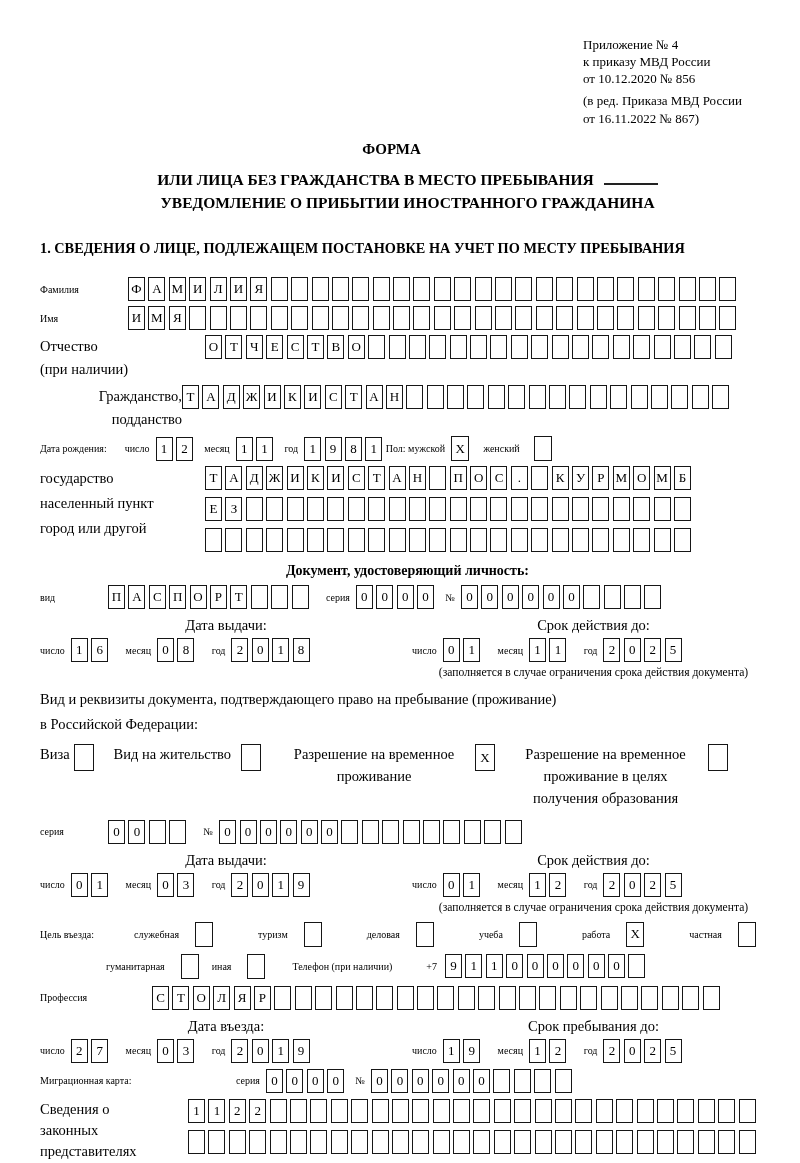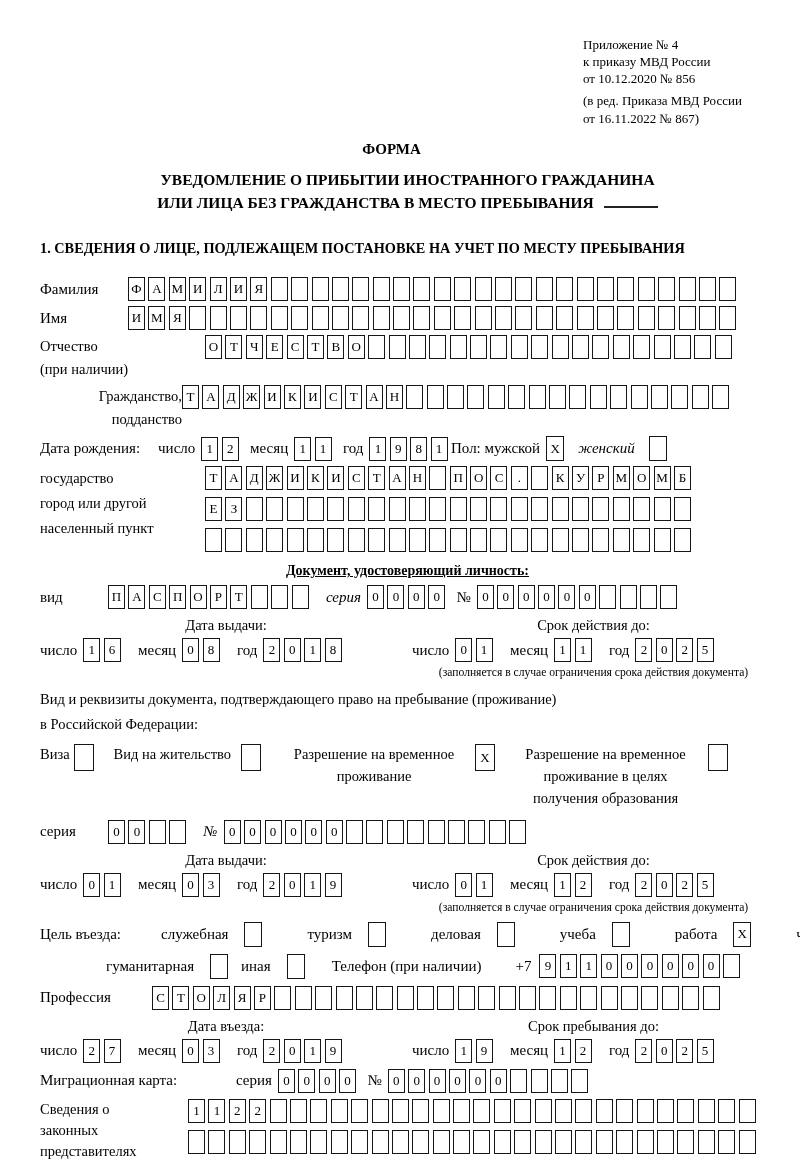--- a/index.html
+++ b/index.html
@@ -7,39 +7,39 @@
         padding:36px 25px 0 40px;background:#fff;color:#000;
         font-family:"Liberation Serif","DejaVu Serif",serif;overflow:hidden;}
   .hdr{margin-left:auto;width:192px;font-size:13px;line-height:1.32;}
   .hdr .ed{margin-top:5px;}
   .forma{text-align:center;padding-right:32px;font-weight:bold;font-size:15px;margin-top:14px;}
   .title{text-align:center;font-weight:bold;font-size:15.5px;line-height:1.5;margin-top:10px;}
   .uline{display:inline-block;width:54px;border-bottom:2px solid #222;margin-left:10px;}
   .sec{font-weight:bold;font-size:14.3px;margin-top:26px;margin-bottom:20px;}
   .row{display:flex;align-items:center;margin-bottom:5px;}
   .row.top{align-items:flex-start;}
-  .lbl{font-size:15px;white-space:nowrap;}
+  .lbl{font-size:10px;white-space:nowrap;}
   .lbl2{font-size:14.5px;line-height:1.55;}
   .boxrow{display:inline-flex;}
   .box{display:inline-flex;align-items:center;justify-content:center;flex:0 0 auto;
        width:15px;height:22px;border:1.6px solid #161616;margin-right:3.4px;
        font-size:13px;background:#fff;}
   .cbx .box{width:18px;height:25px;margin-right:0;}
   .cb1 .box{width:16px;height:23px;margin-right:0;}
   .w88{width:88px;flex:0 0 88px;}
   .w70{width:68px;flex:0 0 68px;}
   .w142{width:142px;flex:0 0 142px;text-align:right;}
   .w165{width:165px;flex:0 0 165px;}
   .w150{width:148px;flex:0 0 148px;}
   .w178{width:178px;flex:0 0 178px;}
-  .mR6{margin-right:6px;} .mL14{margin-left:14px;font-style:italic;} .mL8{margin-left:8px;} .mL18{margin-left:18px;}
+  .mR6{margin-right:6px;} .mL14{margin-left:14px;} .mL8{margin-left:8px;} .mL18{margin-left:18px;}
   .split{display:flex;align-items:flex-start;margin-bottom:4px;}
   .lblcol div{font-size:14.5px;line-height:25px;}
   .rowscol .boxrow{display:flex;margin-bottom:7px;}
-  .center-b{font-weight:bold;font-size:14px;text-align:center;margin:4px 0 6px;text-decoration:underline;}
+  .center-b{font-weight:bold;font-size:14px;text-align:center;margin:4px 0 6px;}
   .daterow{display:flex;align-items:flex-start;margin:8px 0 4px;}
   .datecol.left{width:372px;flex:0 0 372px;}
   .datecol.right{flex:1;}
   .dlabel{text-align:center;font-size:14.5px;margin-bottom:4px;}
   .dgroup{display:flex;align-items:center;}
   .dgroup .lbl{margin-right:6px;}
   .dgroup .gap{margin-left:14px;}
   .note{font-size:11.6px;text-align:center;margin-top:4px;}
   .para{font-size:14.5px;line-height:1.7;margin-top:8px;font-family:Liberation Serif, serif;}
   .cbrow{display:flex;align-items:flex-start;margin:8px 0 10px;}
@@ -61,22 +61,22 @@
     <div>Приложение № 4</div>
     <div>к приказу МВД России</div>
     <div>от 10.12.2020 № 856</div>
     <div class="ed">(в ред. Приказа МВД России</div>
     <div>от 16.11.2022 № 867)</div>
   </div>
 
   <div class="forma">ФОРМА</div>
 
   <div class="title">
+    <div><span>ИЛИ ЛИЦА БЕЗ ГРАЖДАНСТВА В МЕСТО ПРЕБЫВАНИЯ</span><span class="uline"></span></div>
     <div>УВЕДОМЛЕНИЕ О ПРИБЫТИИ ИНОСТРАННОГО ГРАЖДАНИНА</div>
-    <div><span>ИЛИ ЛИЦА БЕЗ ГРАЖДАНСТВА В МЕСТО ПРЕБЫВАНИЯ</span><span class="uline"></span></div>
   </div>
 
   <div class="sec">1. СВЕДЕНИЯ О ЛИЦЕ, ПОДЛЕЖАЩЕМ ПОСТАНОВКЕ НА УЧЕТ ПО МЕСТУ ПРЕБЫВАНИЯ</div>
 
   <div class="row">
     <span class="lbl w88">Фамилия</span>
     <span class="boxrow">
         <span class="box">Ф</span>
         <span class="box">А</span>
         <span class="box">М</span>
@@ -242,22 +242,22 @@
       </span>
     <span class="lbl mL14 mR6">женский</span>
     <span class="boxrow cb1 mL8">
         <span class="box"></span>
       </span>
   </div>
 
   <div class="split" style="margin-top:4px;">
     <div class="lblcol w165">
       <div>государство</div>
+      <div>населенный пункт</div>
       <div>город или другой</div>
-      <div>населенный пункт</div>
     </div>
     <div class="rowscol">
       <div class="boxrow">
           <span class="box">Т</span>
           <span class="box">А</span>
           <span class="box">Д</span>
           <span class="box">Ж</span>
           <span class="box">И</span>
           <span class="box">К</span>
           <span class="box">И</span>

